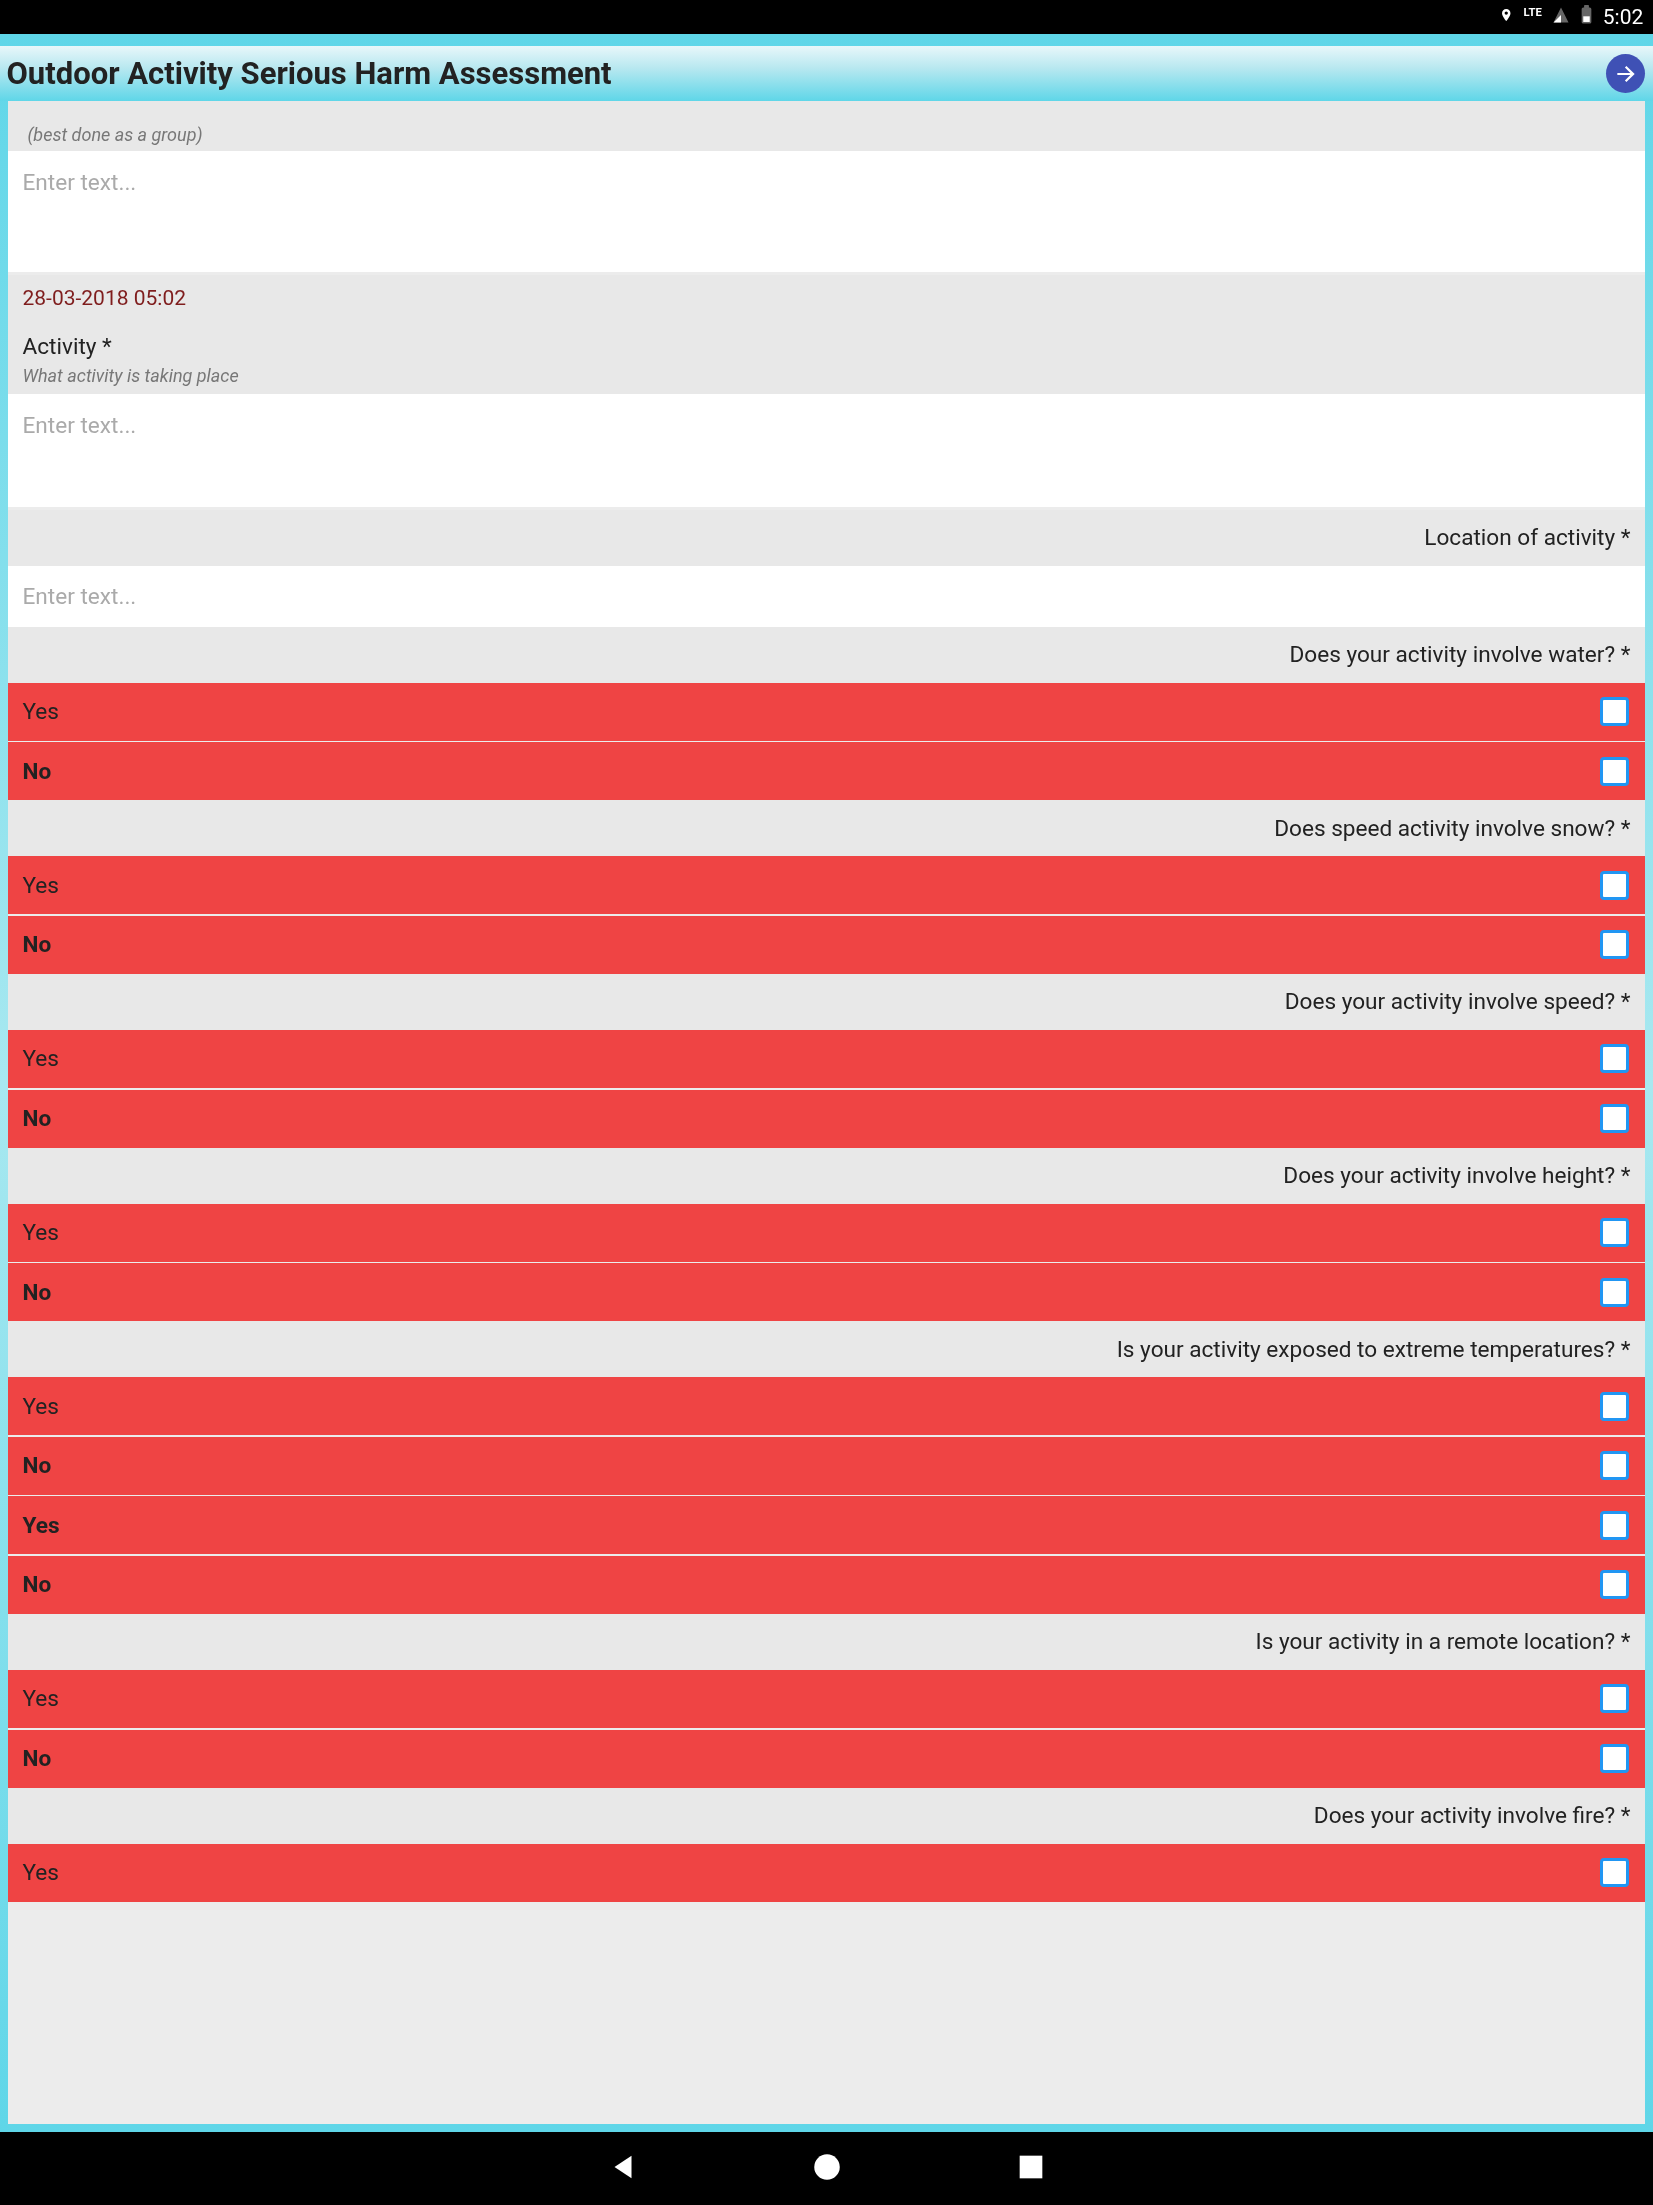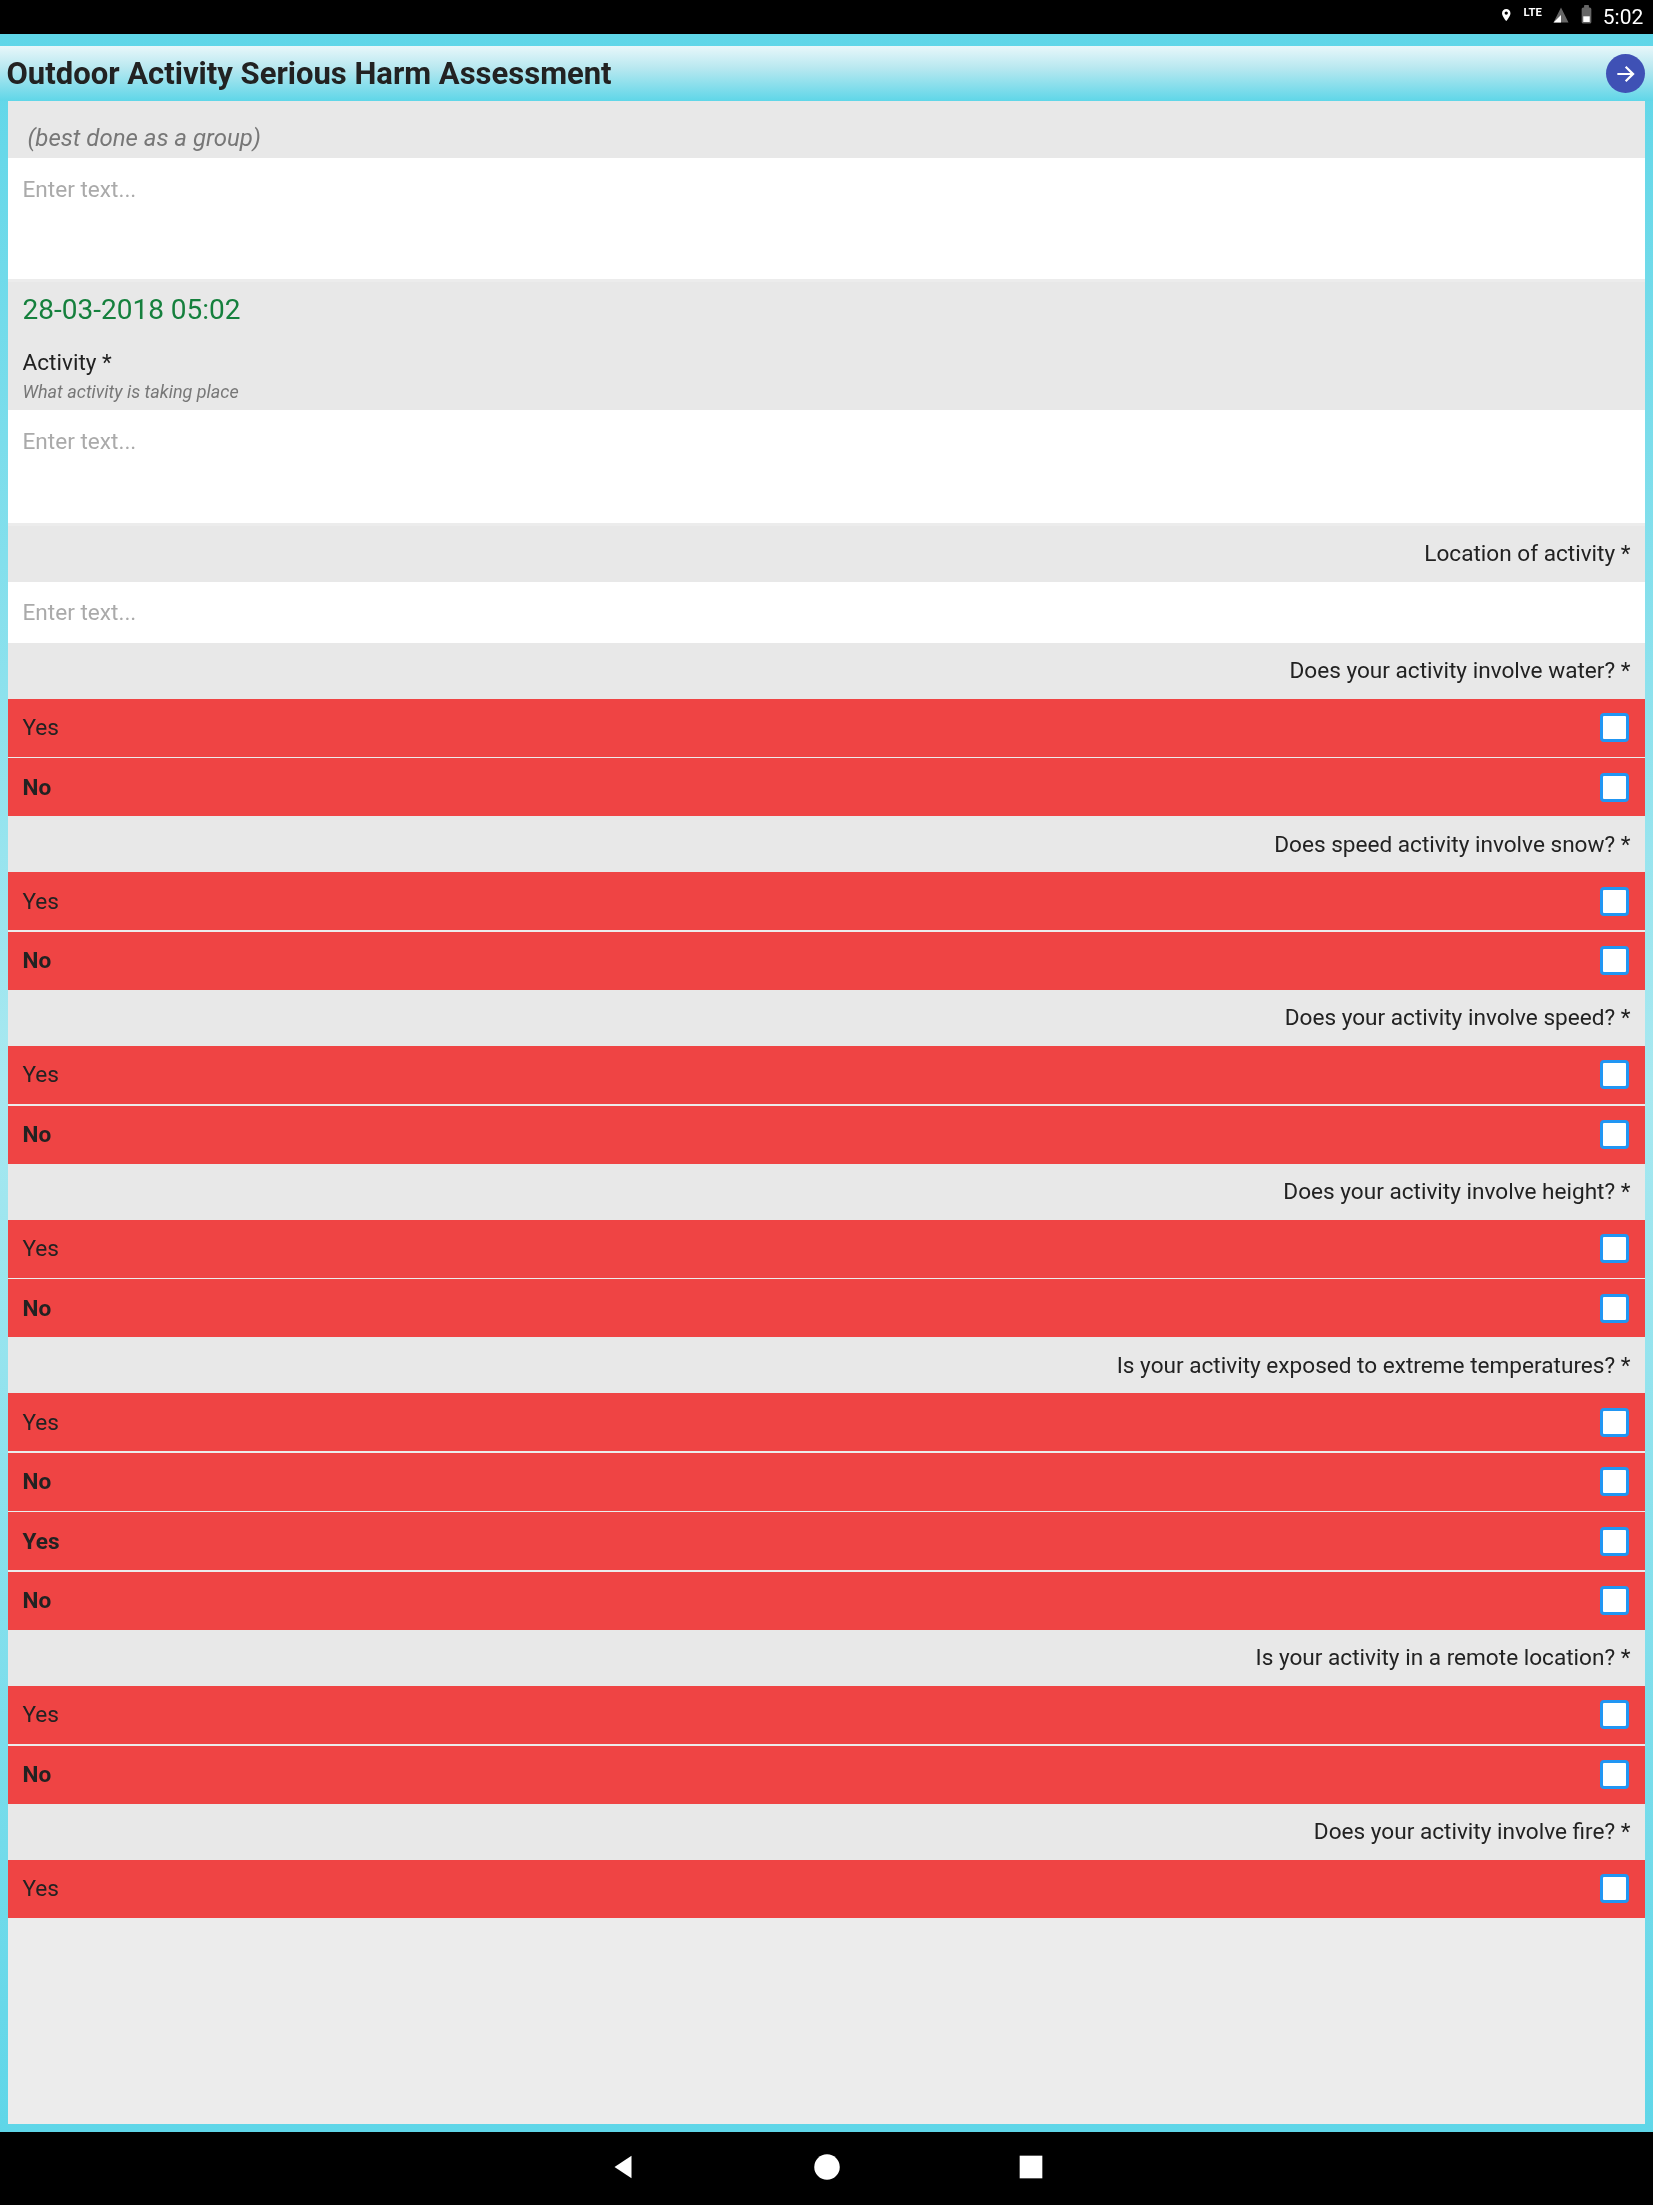--- a/index.html
+++ b/index.html
@@ -55,24 +55,24 @@
   .next-btn svg { width: 26px; height: 26px; fill: #fff; }
   
   .form-content {
     background: #ececec;
     height: calc(100% - 55px);
     overflow: hidden;
   }
   
   .section-gray { background: #e8e8e8; padding: 8px 14.5px; }
   
-  .hint-text { font-style: italic; color: #777; font-size: 24px; }
+  .hint-text { font-style: italic; color: #777; font-size: 18px; }
   .label-text { font-size: 22.6px; color: #222; }
   .sub-hint { font-style: italic; color: #777; font-size: 18px; margin-top: 4.8px; }
-  .timestamp { font-size: 28px; color: #15803d; }
+  .timestamp { font-size: 21px; color: #7f1d1d; }
   
   .text-input {
     width: 100%;
     background: #fff;
     border: none;
     padding: 18px 14.5px;
     font-size: 22.6px;
     color: #be185d;
     resize: none;
     font-family: inherit;

